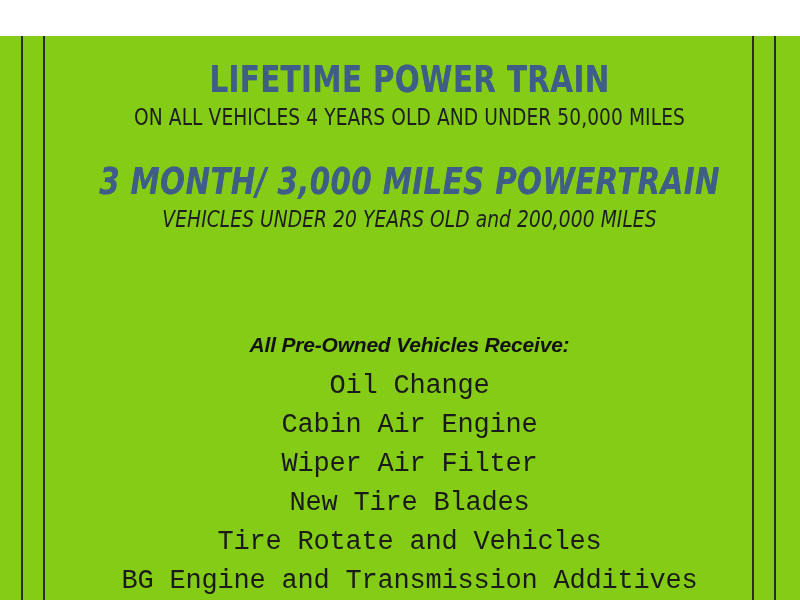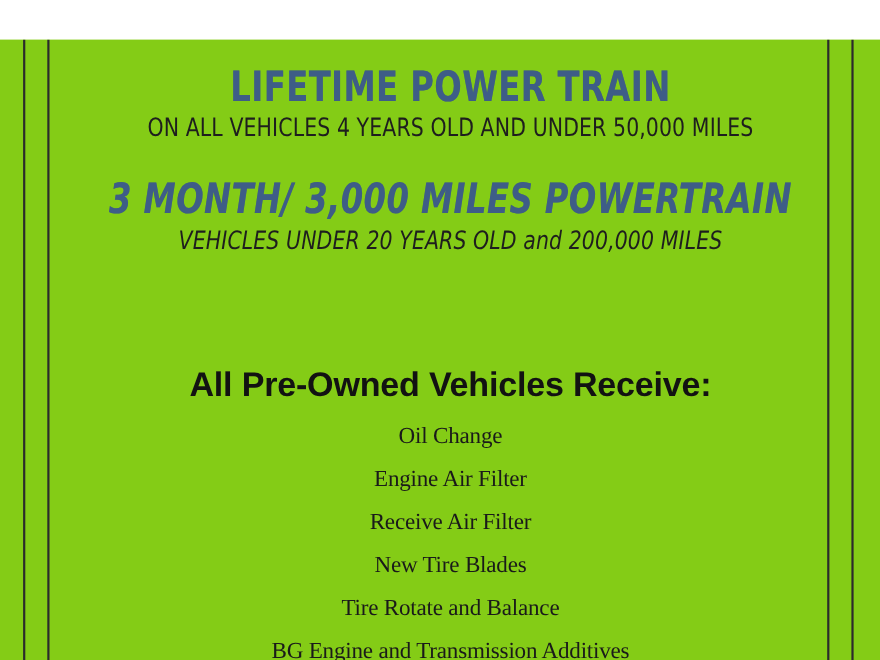--- a/index.html
+++ b/index.html
@@ -84,31 +84,32 @@
     position: absolute;
     left: 0;
     right: 0;
     top: 298px;
   }
 
   .services-heading {
     color: #121212;
     font-family: "Liberation Sans", sans-serif;
     font-weight: 700;
-    font-size: 31px;
+    font-size: 21px;
     line-height: 1.0;
     letter-spacing: -0.2px;
     margin: 0 0 12px 0;
+    font-style: italic;
   }
 
   .service-item {
     color: #1a1a1a;
-    font-family: Liberation Serif, serif;
+    font-family: Liberation Mono, monospace;
     font-weight: 400;
-    font-size: 21px;
+    font-size: 27px;
     line-height: 39px;
     letter-spacing: -0.2px;
     white-space: nowrap;
   }
 </style>
 </head>
 <body>
 
 <div id="flyer">
 
@@ -126,21 +127,21 @@
 
     <div class="warranty-block second">
       <div class="warranty-title">3 MONTH/ 3,000 MILES POWERTRAIN</div>
       <div class="warranty-sub">VEHICLES UNDER 20 YEARS OLD and 200,000 MILES</div>
     </div>
 
     <div class="services">
       <div class="services-heading">All Pre-Owned Vehicles Receive:</div>
 
       <div class="service-item">Oil Change</div>
-      <div class="service-item">Engine Air Filter</div>
-      <div class="service-item">Receive Air Filter</div>
+      <div class="service-item">Cabin Air Engine</div>
+      <div class="service-item">Wiper Air Filter</div>
       <div class="service-item">New Tire Blades</div>
-      <div class="service-item">Tire Rotate and Balance</div>
+      <div class="service-item">Tire Rotate and Vehicles</div>
       <div class="service-item">BG Engine and Transmission Additives</div>
     </div>
 
   </div>
 </div>
 
 </body></html>

